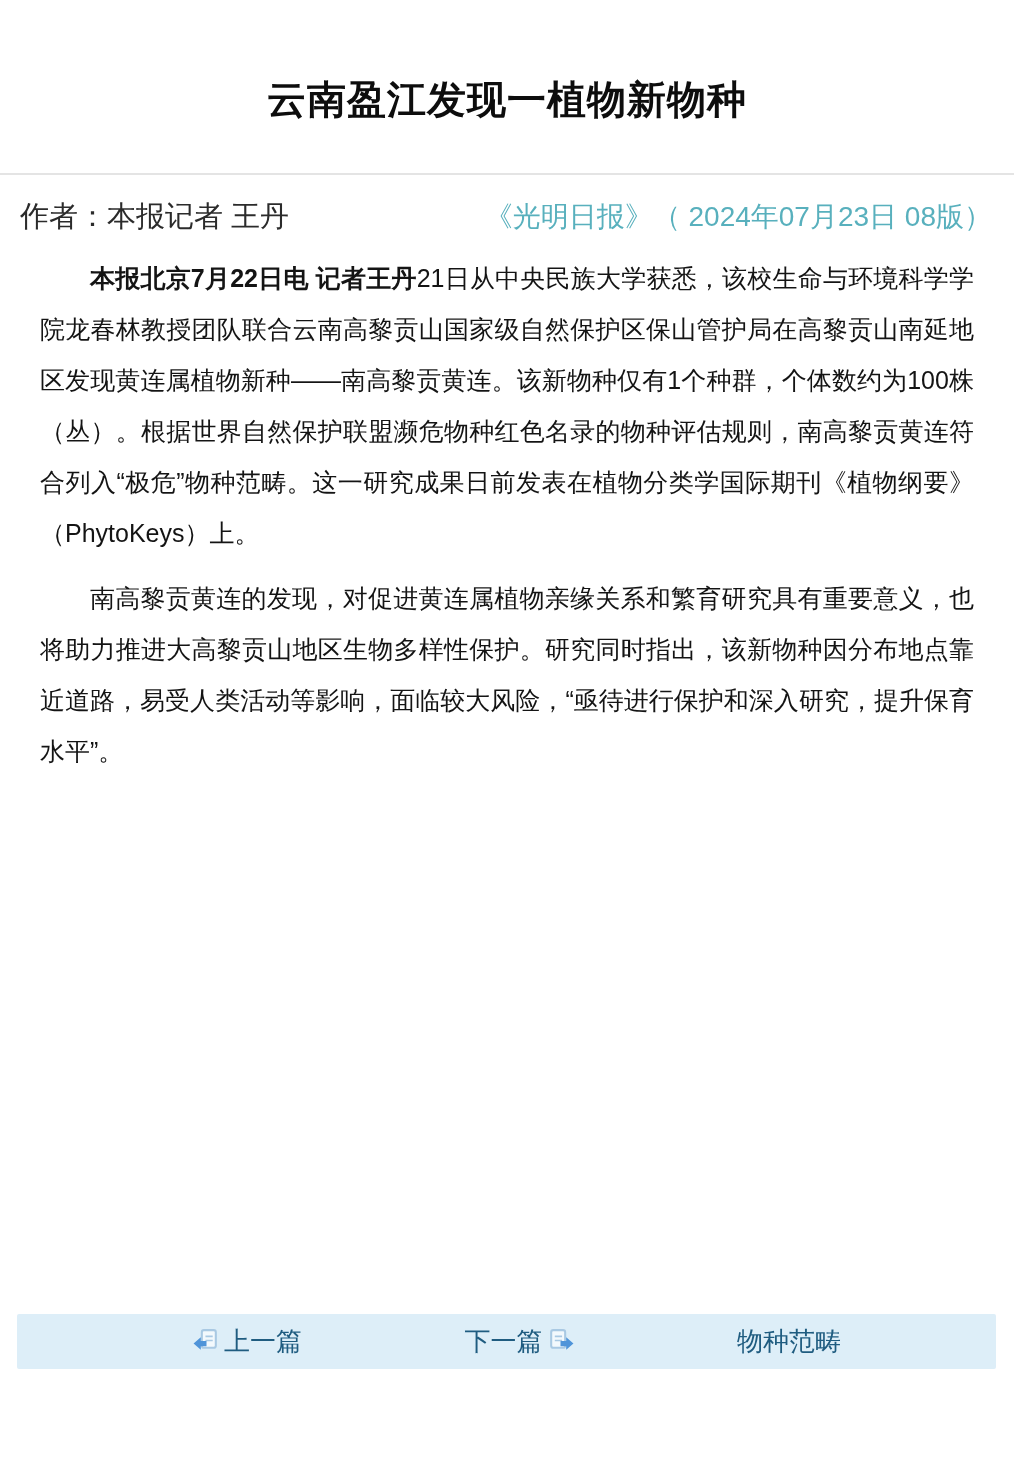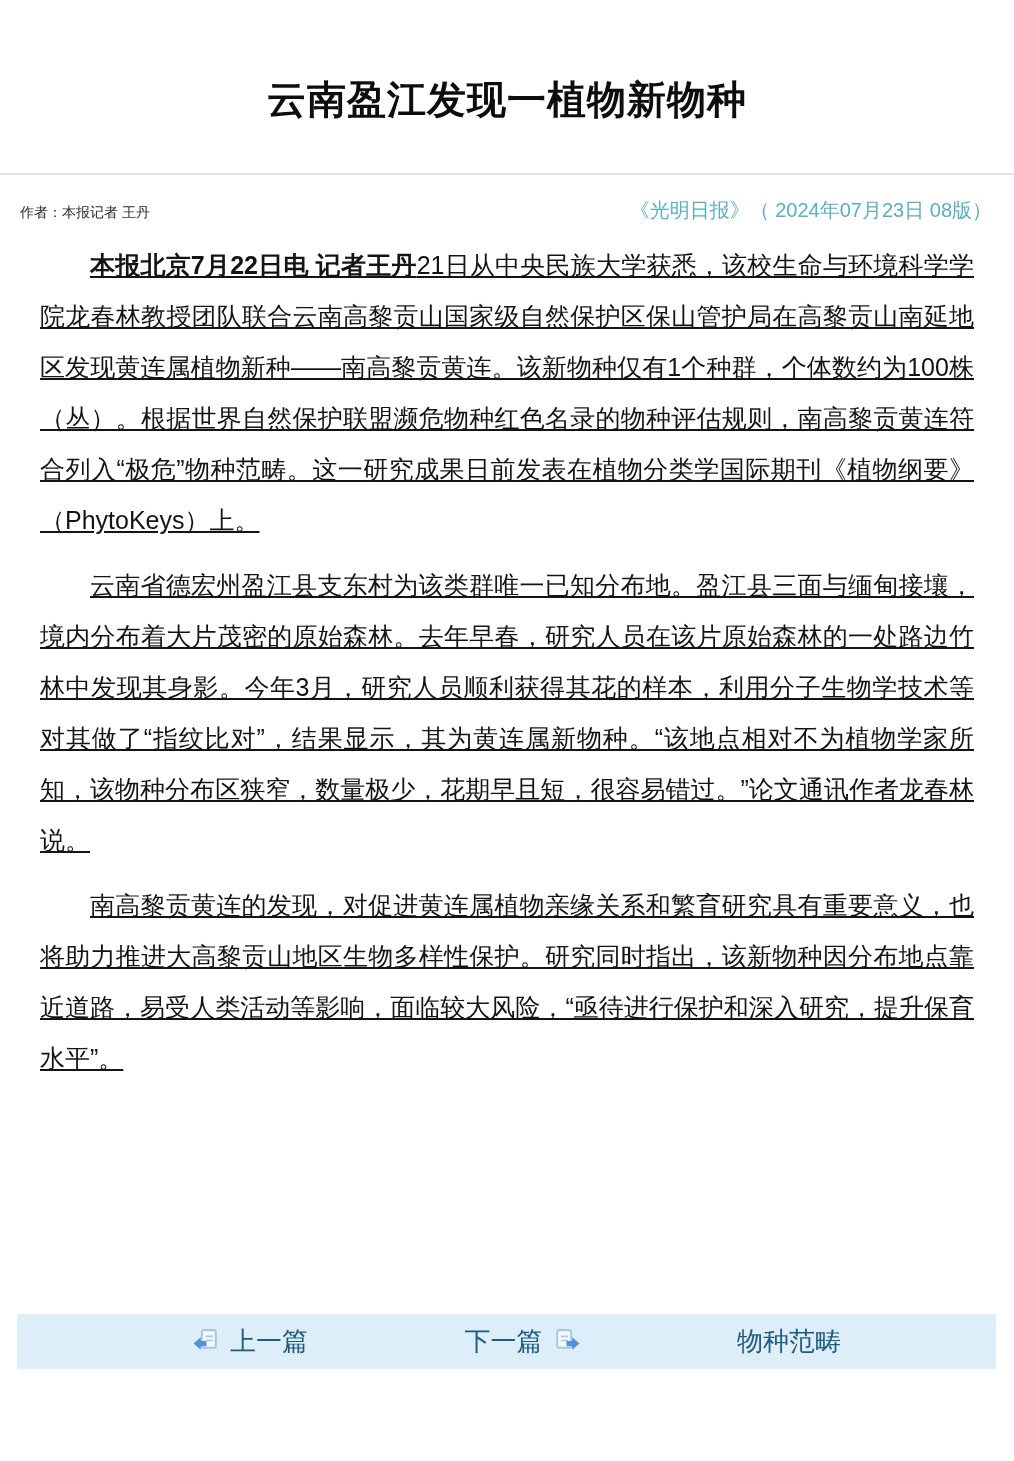--- a/index.html
+++ b/index.html
@@ -28,56 +28,55 @@
     height: 0;
     border-top: 2px solid #e4e4e4;
   }
   .meta-row {
     display: flex;
     justify-content: space-between;
     align-items: baseline;
     padding: 22px 22px 0 20px;
   }
   .author-line {
-    font-size: 14px;
+    font-size: 29px;
     color: #2b2b2b;
   }
   .source-line {
-    font-size: 20px;
+    font-size: 28px;
     color: #58b0bd;
   }
   .content {
     margin-top: 16px;
     padding: 0 40px;
     font-size: 25px;
     line-height: 51px;
     color: #141414;
     text-align: justify;
-    text-decoration: underline;
   }
   .content p {
     text-indent: 2em;
     margin-bottom: 14px;
   }
   .content .lead-bold { font-weight: 700; }
   .bottom-nav {
     position: absolute;
     left: 17px; right: 18px;
     top: 1314px; height: 55px;
     background: #ddeef8;
     border-radius: 2px;
     display: flex;
     align-items: center;
     justify-content: space-between;
     padding: 0 155px 0 175px;
   }
   .nav-link {
     display: flex;
     align-items: center;
-    gap: 9px;
+    gap: 3px;
     font-size: 26px;
     color: #1f5c80;
     text-decoration: none;
     cursor: pointer;
   }
   .nav-link svg { display: block; }
 </style>
 </head>
 <body>
 
@@ -87,21 +86,20 @@
 
   <div class="divider"></div>
 
   <div class="meta-row">
     <div class="author-line"><span>作者：</span><span>本报记者 王丹</span></div>
     <div class="source-line">《光明日报》（ 2024年07月23日 08版）</div>
   </div>
 
   <div class="content">
     <p><span class="lead-bold">本报北京7月22日电 记者王丹</span><span>21日从中央民族大学获悉，该校生命与环境科学学院龙春林教授团队联合云南高黎贡山国家级自然保护区保山管护局在高黎贡山南延地区发现黄连属植物新种——南高黎贡黄连。该新物种仅有1个种群，个体数约为100株（丛）。根据世界自然保护联盟濒危物种红色名录的物种评估规则，南高黎贡黄连符合列入“极危”物种范畴。这一研究成果日前发表在植物分类学国际期刊《植物纲要》（PhytoKeys）上。</span></p>
-    <p>云南省德宏州盈江县支东村为该类群唯一已知分布地。盈江县三面与缅甸接壤，境内分布着大片茂密的原始森林。去年早春，研究人员在该片原始森林的一处路边竹林中发现其身影。今年3月，研究人员顺利获得其花的样本，利用分子生物学技术等对其做了“指纹比对”，结果显示，其为黄连属新物种。“该地点相对不为植物学家所知，该物种分布区狭窄，数量极少，花期早且短，很容易错过。”论文通讯作者龙春林说。</p>
     <p>南高黎贡黄连的发现，对促进黄连属植物亲缘关系和繁育研究具有重要意义，也将助力推进大高黎贡山地区生物多样性保护。研究同时指出，该新物种因分布地点靠近道路，易受人类活动等影响，面临较大风险，“亟待进行保护和深入研究，提升保育水平”。</p>
   </div>
 
   <div class="bottom-nav">
 
     <a class="nav-link">
       <span>
         <svg width="29" height="27" viewBox="0 0 28 26">
           <rect x="9.5" y="2" width="13.5" height="17" rx="2" fill="#f3f9fd" stroke="#a9c9e3" stroke-width="2"></rect>
           <path d="M13 8h7 M13 12h7" stroke="#a9c9e3" stroke-width="1.6"></path>

